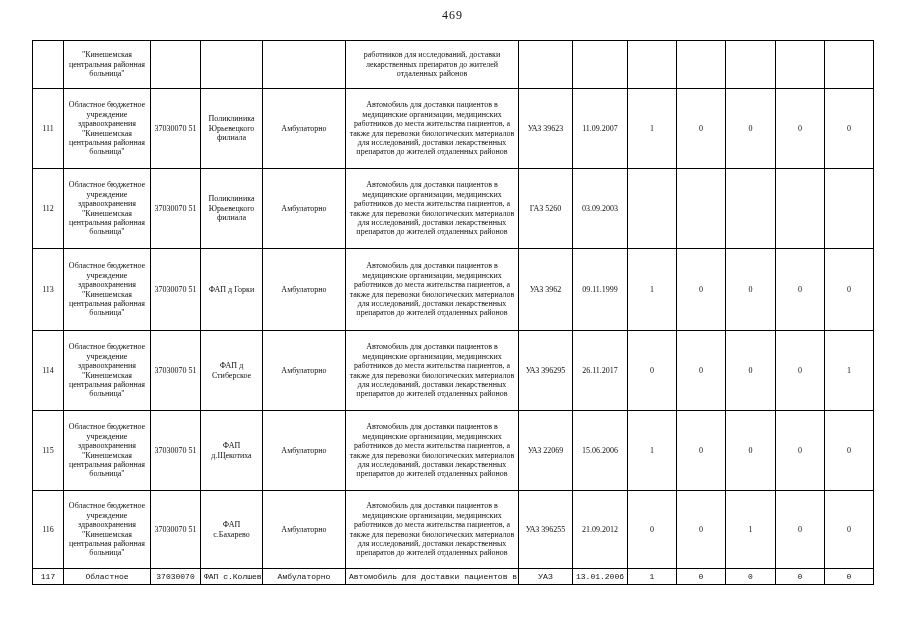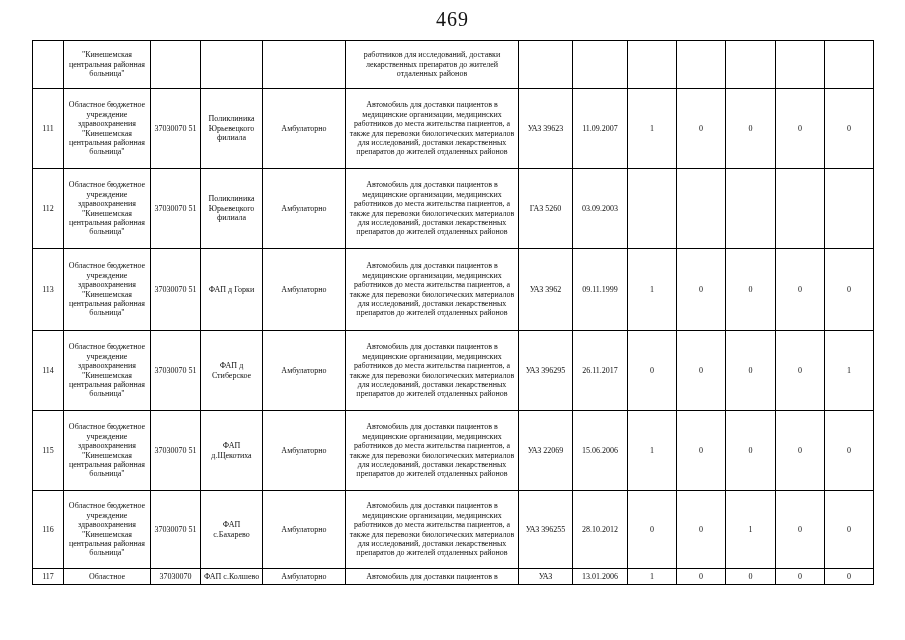--- a/index.html
+++ b/index.html
@@ -15,21 +15,21 @@
     overflow: hidden;
     font-family: "Liberation Serif", "DejaVu Serif", serif;
     color: #111111;
   }
   #page-number {
     position: absolute;
     top: 8px;
     left: 0;
     width: 905px;
     text-align: center;
-    font-size: 20px;
+    font-size: 12px;
     letter-spacing: 1px;
   }
   #doc-table {
     position: absolute;
     left: 32px;
     top: 40px;
     width: 841px;
     border-collapse: collapse;
     table-layout: fixed;
     font-size: 8px;
@@ -170,28 +170,28 @@
           <td>0</td>
         </tr>
         <tr style="height: 78px;">
           <td>116</td>
           <td>Областное бюджетное учреждение здравоохранения "Кинешемская центральная районная больница"</td>
           <td>37030070 51</td>
           <td>ФАП с.Бахарево</td>
           <td>Амбулаторно</td>
           <td>Автомобиль для доставки пациентов в медицинские организации, медицинских работников до места жительства пациентов, а также для перевозки биологических материалов для исследований, доставки лекарственных препаратов до жителей отдаленных районов</td>
           <td>УАЗ 396255</td>
-          <td>28.10.2012</td>
-          <td>0</td>
-          <td>0</td>
-          <td>1</td>
-          <td>0</td>
-          <td>0</td>
-        </tr>
-        <tr class="partial-bottom" style="height: 13px;">
+          <td>21.09.2012</td>
+          <td>0</td>
+          <td>0</td>
+          <td>1</td>
+          <td>0</td>
+          <td>0</td>
+        </tr>
+        <tr class="partial-bottom" style="height: 13px; font-family: Liberation Mono, monospace;">
           <td>117</td>
           <td>Областное</td>
           <td>37030070</td>
           <td>ФАП с.Колшево</td>
           <td>Амбулаторно</td>
           <td>Автомобиль для доставки пациентов в</td>
           <td>УАЗ</td>
           <td>13.01.2006</td>
           <td>1</td>
           <td>0</td>

